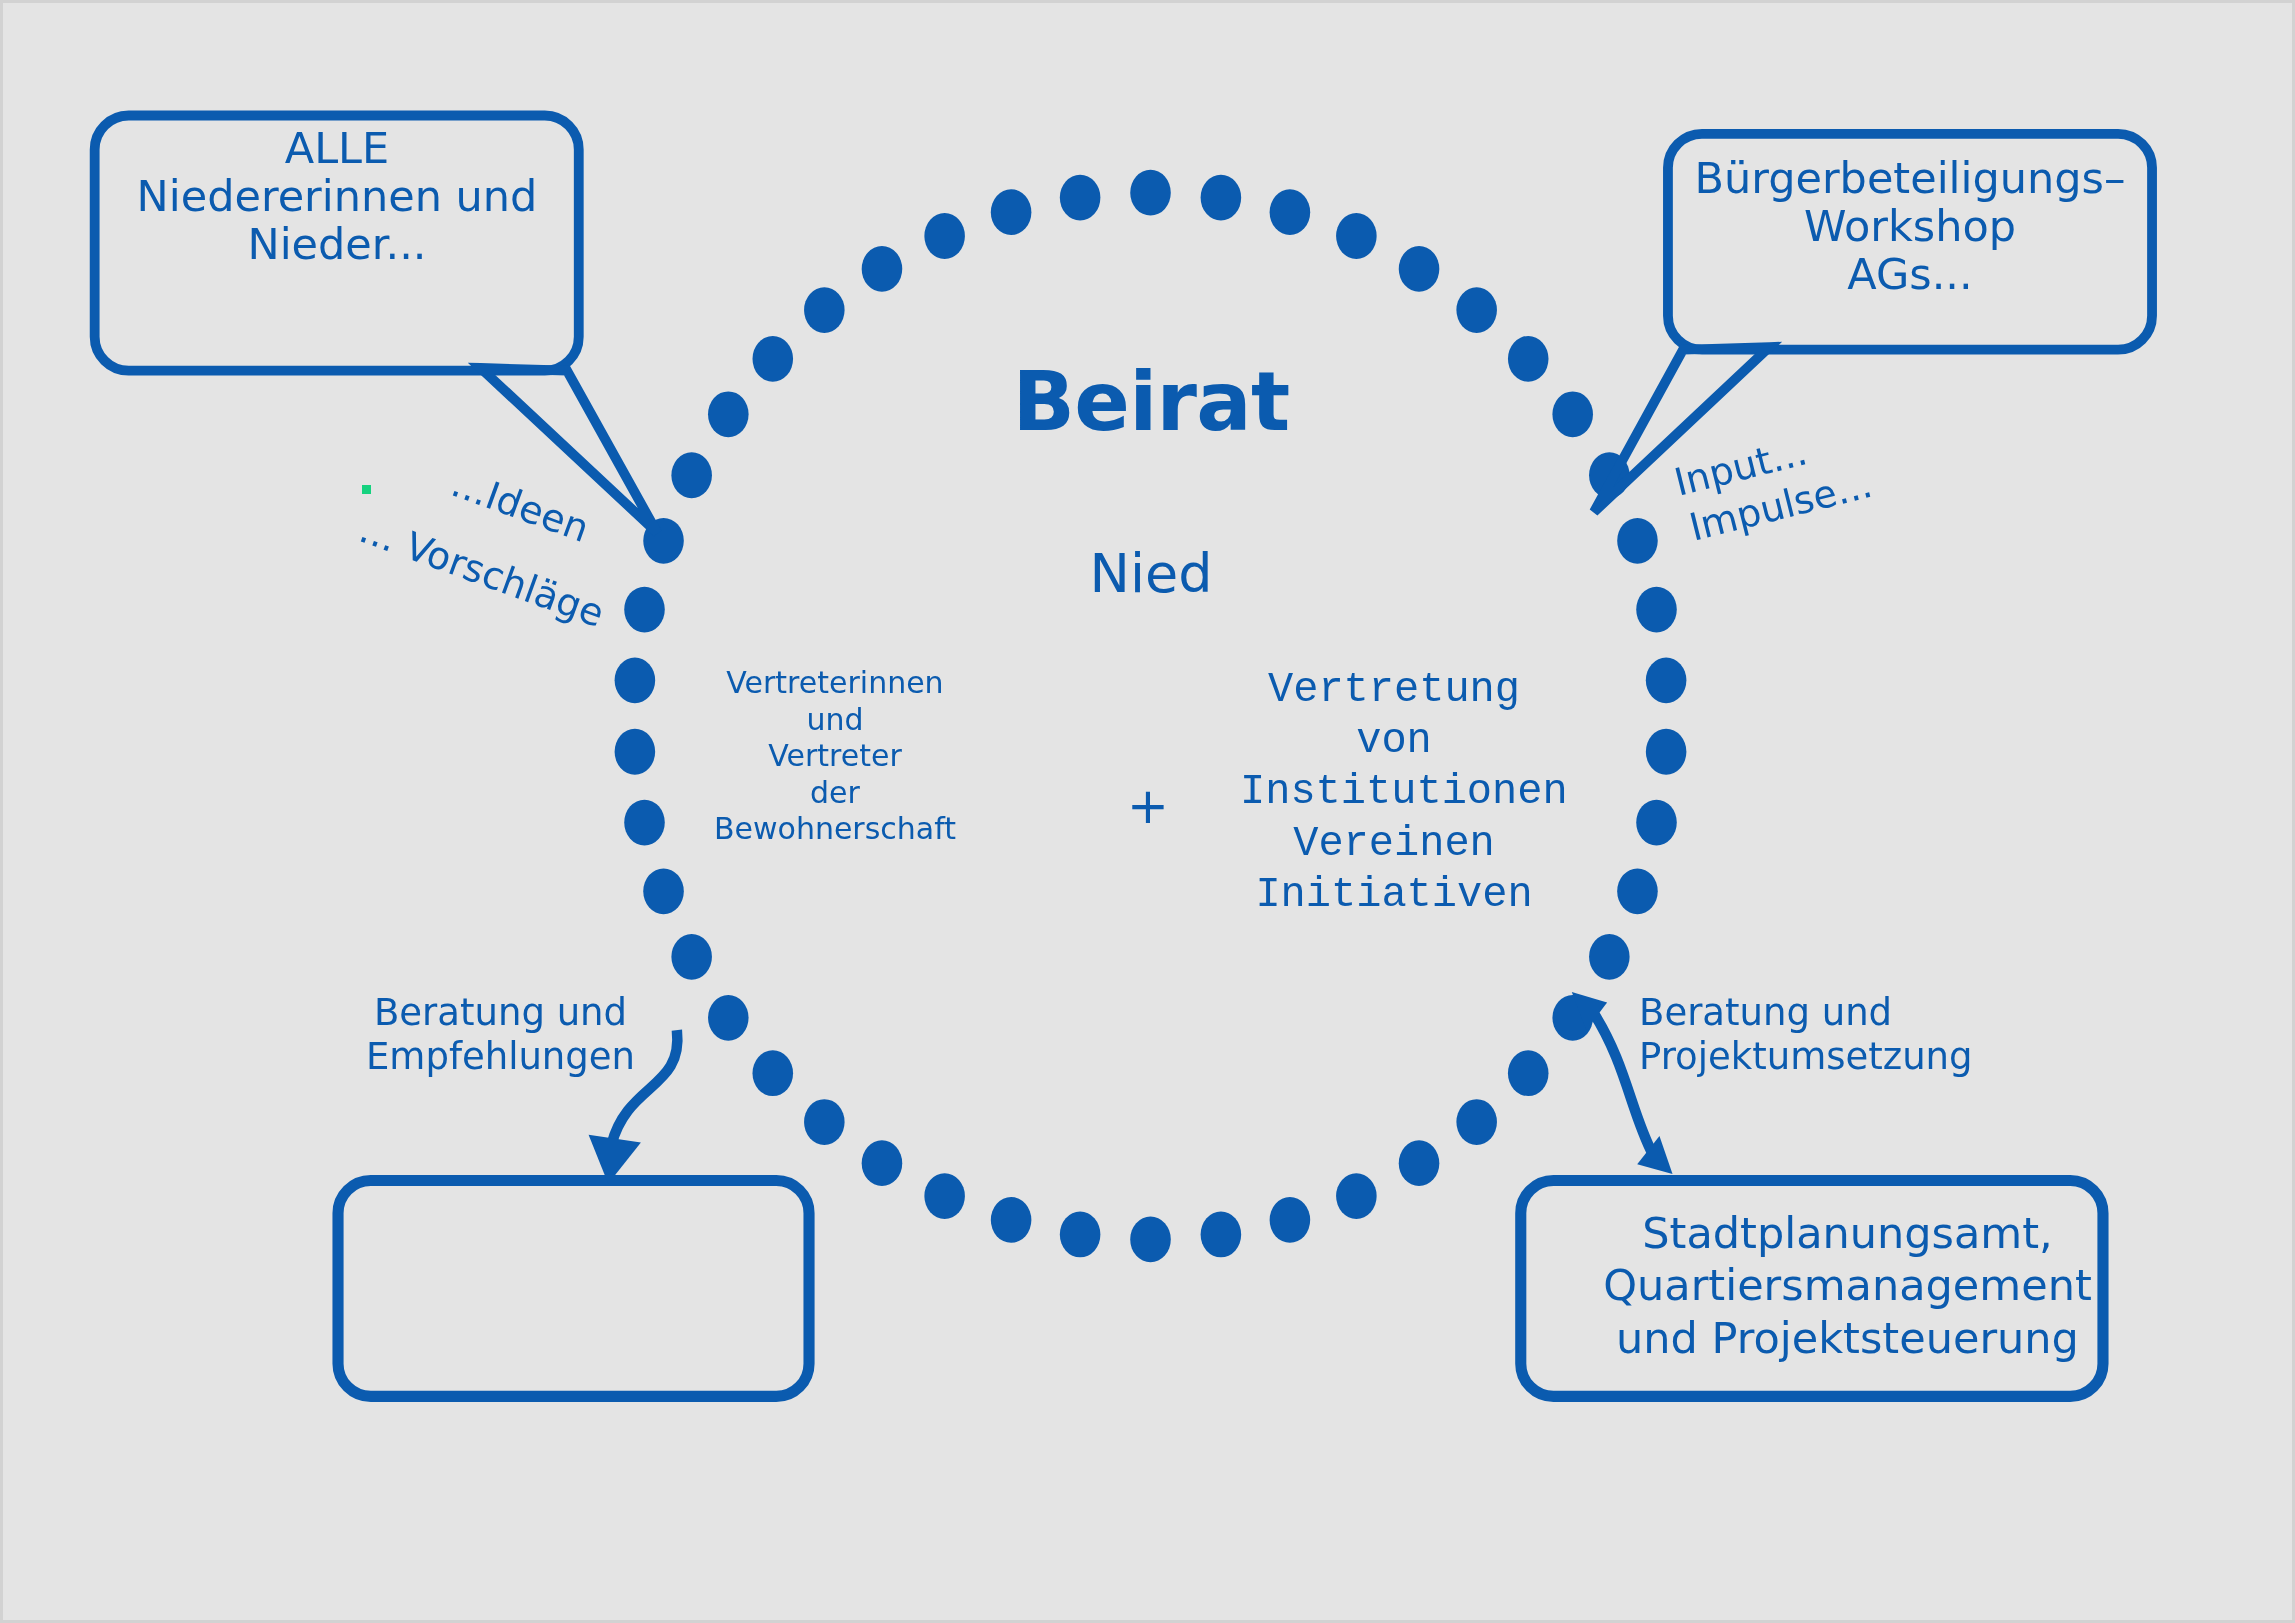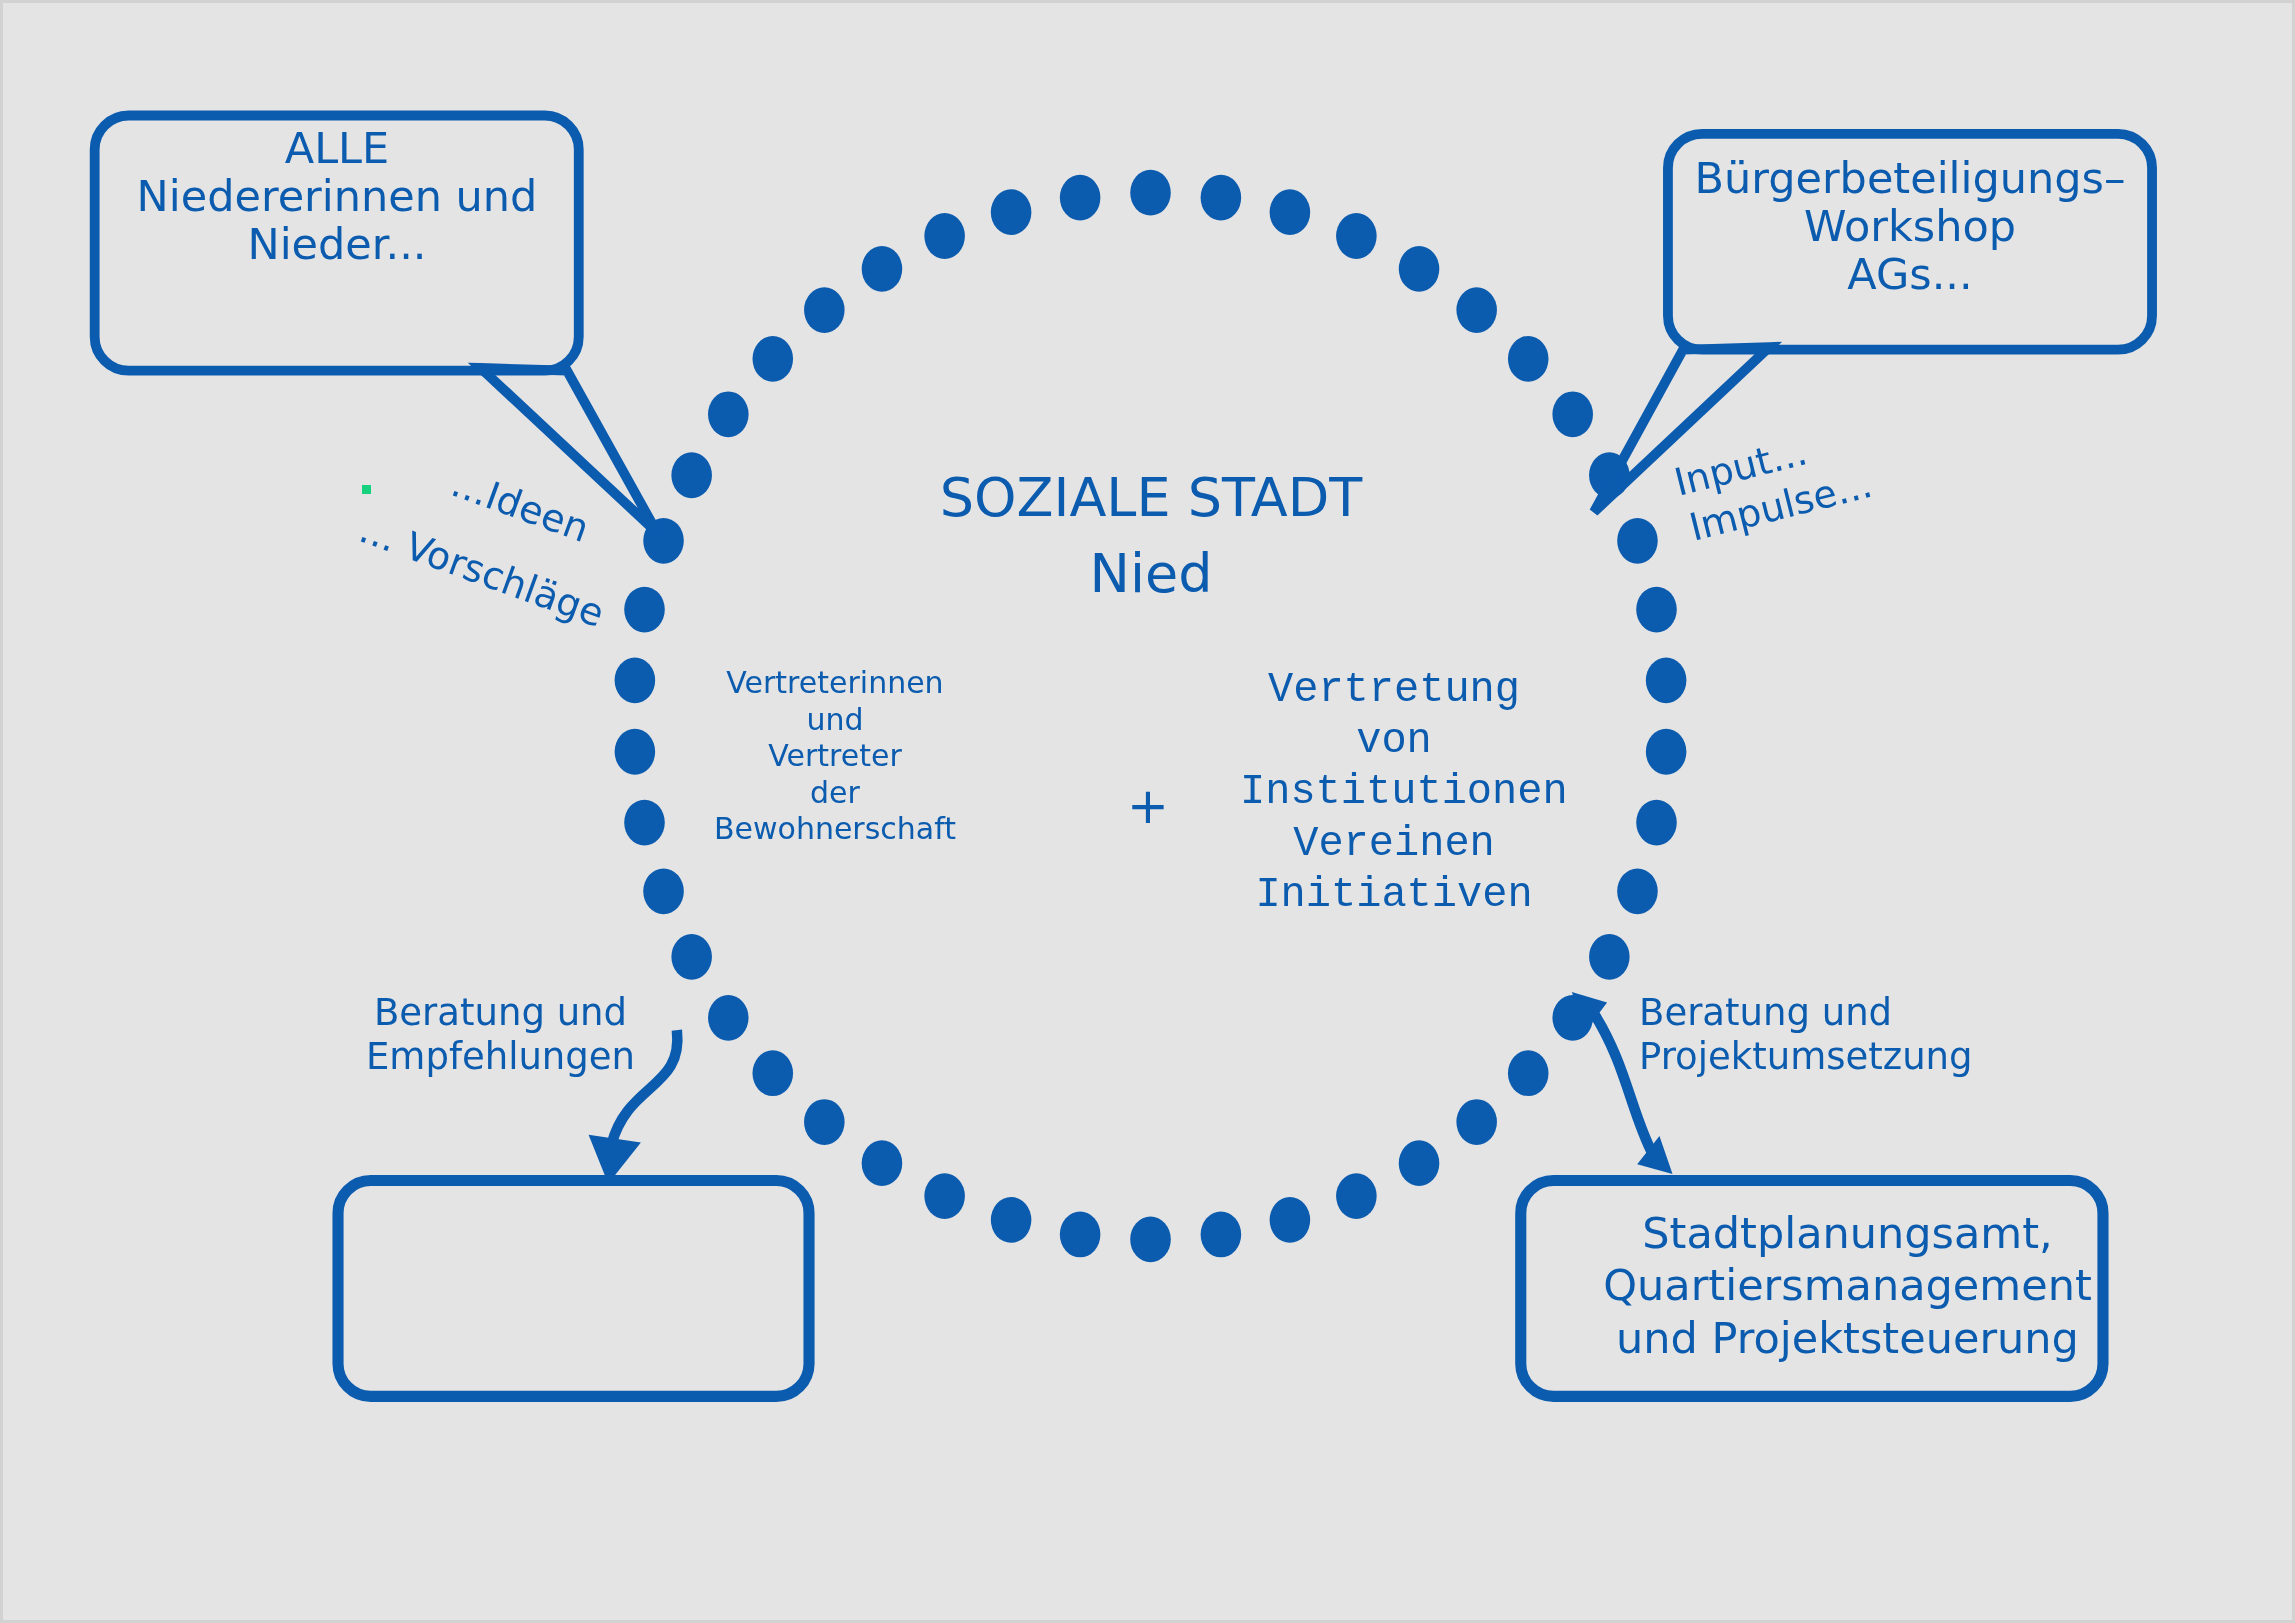--- a/index.html
+++ b/index.html
@@ -216,21 +216,21 @@
     </g>
   </svg>
 
   <div class="txt" id="bubble-tr-text">Bürgerbeteiligungs–
 Workshop
 AGs...</div>
   <div class="txt" id="bubble-tl-text">ALLE
 Niedererinnen und
 Nieder...</div>
 
-  <div class="txt" id="circle-subtitle">SOZIALE STADT</div>
+  <div class="txt" id="circle-title">Beirat</div>
   <div class="txt" id="circle-place">Nied</div>
 
   <div class="txt" id="col-left">Vertreterinnen
 und
 Vertreter
 der
 Bewohnerschaft</div>
   <div class="txt" id="col-plus">+</div>
   <div class="txt" id="col-right">Vertretung
 von

